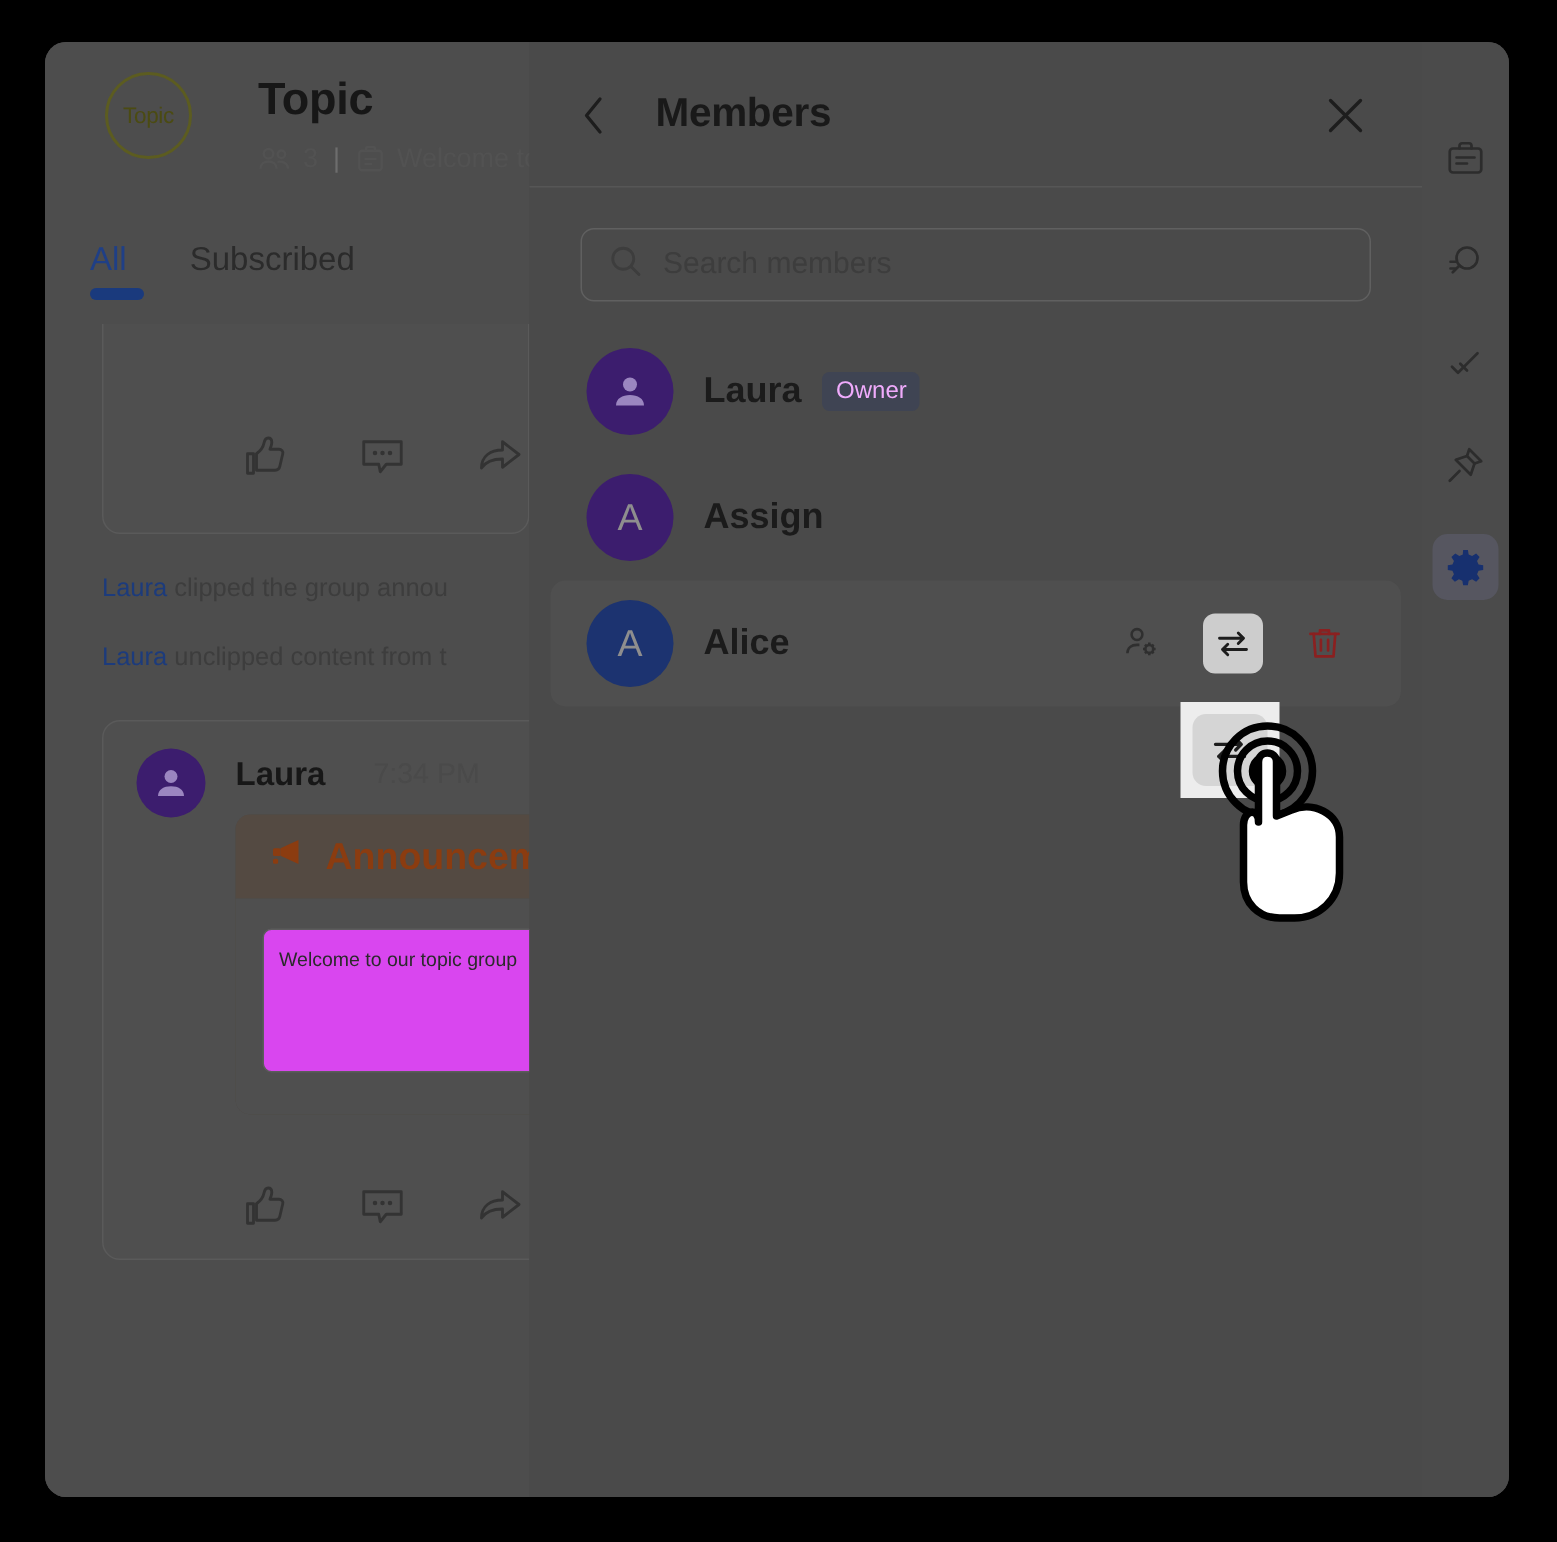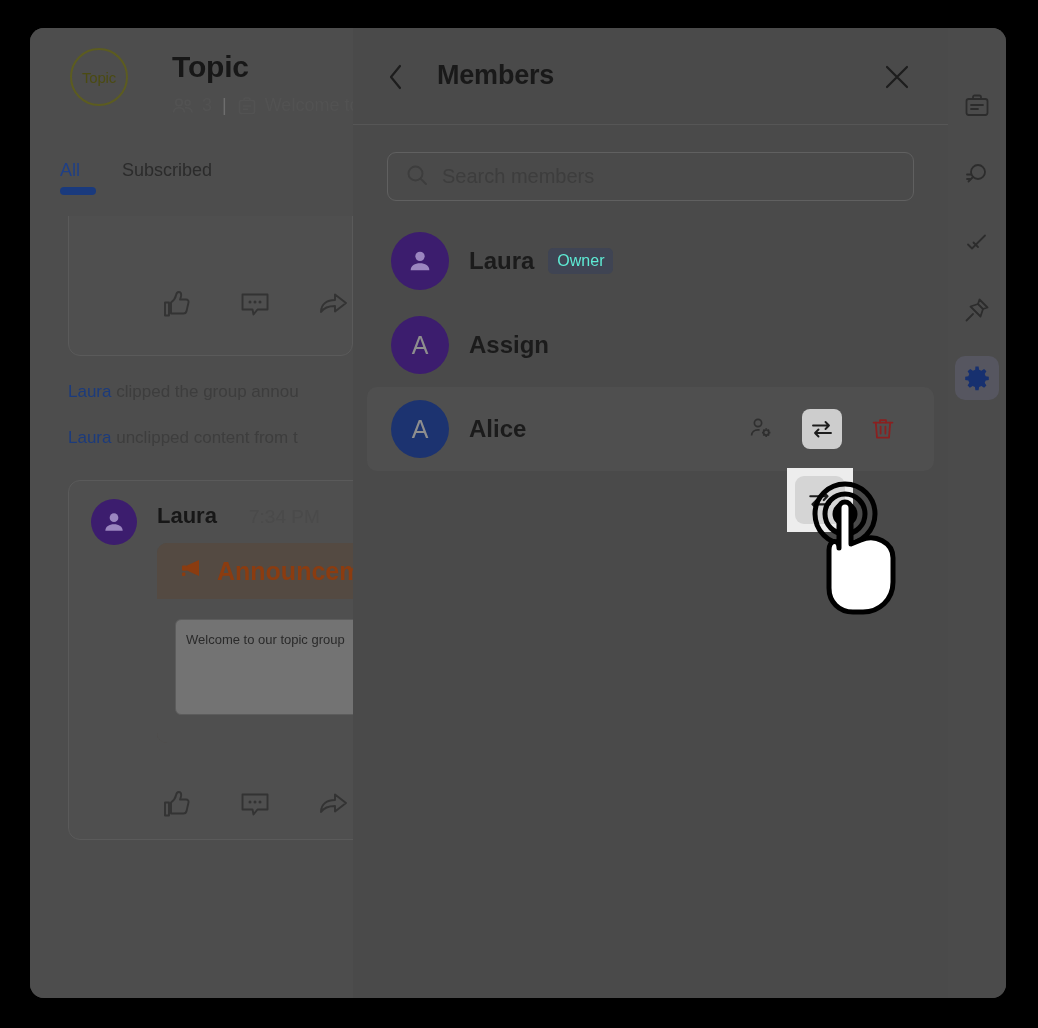--- a/index.html
+++ b/index.html
@@ -85,21 +85,21 @@
     left: 0; top: 132px;
     width: 323px;
     height: 56px;
     display: flex;
     align-items: flex-start;
     padding-left: 30px;
     box-sizing: border-box;
     gap: 42px;
   }
   .tab {
-    font-size: 18px;
+    font-size: 22px;
     color: #2b2b2b;
     position: relative;
     padding-bottom: 14px;
   }
   .tab.active { color: #1f3f86; }
   .tab.active::after {
     content: "";
     position: absolute;
     left: 0; bottom: 0;
     width: 36px;
@@ -204,21 +204,21 @@
   }
   .announce-inner {
     border: 1px solid #5c5c5c;
     border-radius: 6px;
     padding: 12px 10px;
     height: 70px;
     font-size: 13px;
     color: #2a2a2a;
     white-space: nowrap;
     overflow: hidden;
-    background: #737373;
+    background: #d946ef;
   }
   .msg-react {
     position: absolute;
     left: 0; bottom: 6px;
   }
 
   
   .members-panel {
     position: absolute;
     left: 323px; top: 0;
@@ -296,21 +296,21 @@
   }
   .m-name {
     margin-left: 20px;
     font-size: 24px;
     font-weight: bold;
     color: #1b1b1b;
   }
   .owner-badge {
     margin-left: 14px;
     background: #3f4453;
-    color: #5eead4;
+    color: #f0abfc;
     font-size: 16px;
     padding: 4px 9px;
     border-radius: 5px;
   }
   .row-actions {
     position: absolute;
     right: 34px;
     display: flex;
     align-items: center;
     gap: 24px;

